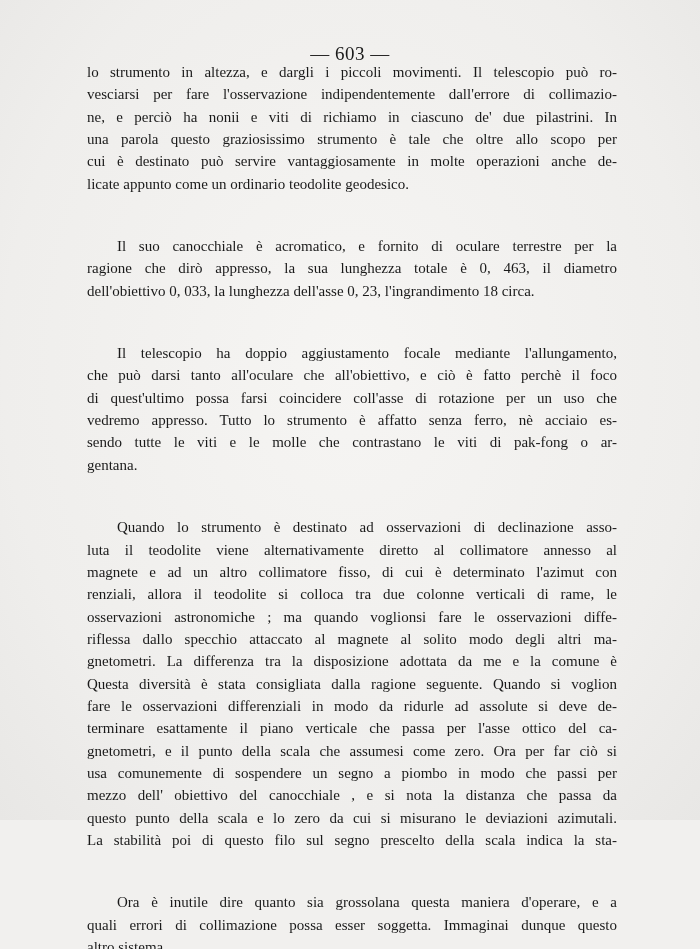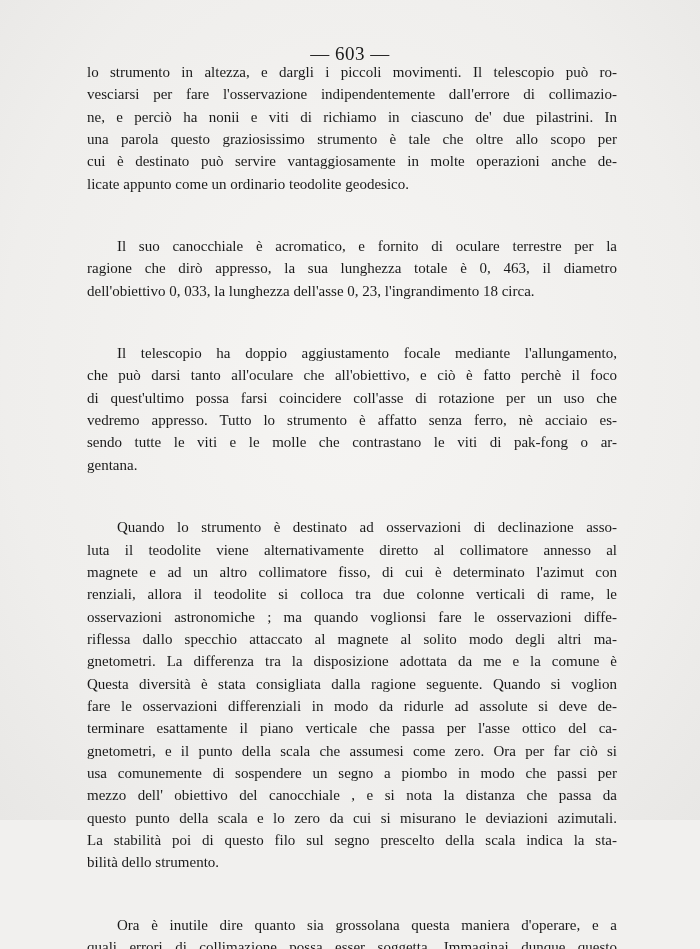--- a/index.html
+++ b/index.html
@@ -58,19 +58,18 @@
       <span class="line">riflessa dallo specchio attaccato al magnete al solito modo degli altri ma-</span>
       <span class="line">gnetometri. La differenza tra la disposizione adottata da me e la comune è</span>
       <span class="line">Questa diversità è stata consigliata dalla ragione seguente. Quando si voglion</span>
       <span class="line">fare le osservazioni differenziali in modo da ridurle ad assolute si deve de-</span>
       <span class="line">terminare esattamente il piano verticale che passa per l'asse ottico del ca-</span>
       <span class="line">gnetometri, e il punto della scala che assumesi come zero. Ora per far ciò si</span>
       <span class="line">usa comunemente di sospendere un segno a piombo in modo che passi per</span>
       <span class="line">mezzo dell' obiettivo del canocchiale , e si nota la distanza che passa da</span>
       <span class="line">questo punto della scala e lo zero da cui si misurano le deviazioni azimutali.</span>
       <span class="line">La stabilità poi di questo filo sul segno prescelto della scala indica la sta-</span>
-      <span class="line last">bilità dello strumento.</span>
       <span class="line indent">Ora è inutile dire quanto sia grossolana questa maniera d'operare, e a</span>
       <span class="line">quali errori di collimazione possa esser soggetta. Immaginai dunque questo</span>
       <span class="line last">altro sistema.</span>
       <span class="line indent">Al mezzo della scala sospendo un finissimo filo di seta, che regge un</span>
     </div>
 </div>
 
 </body></html>

